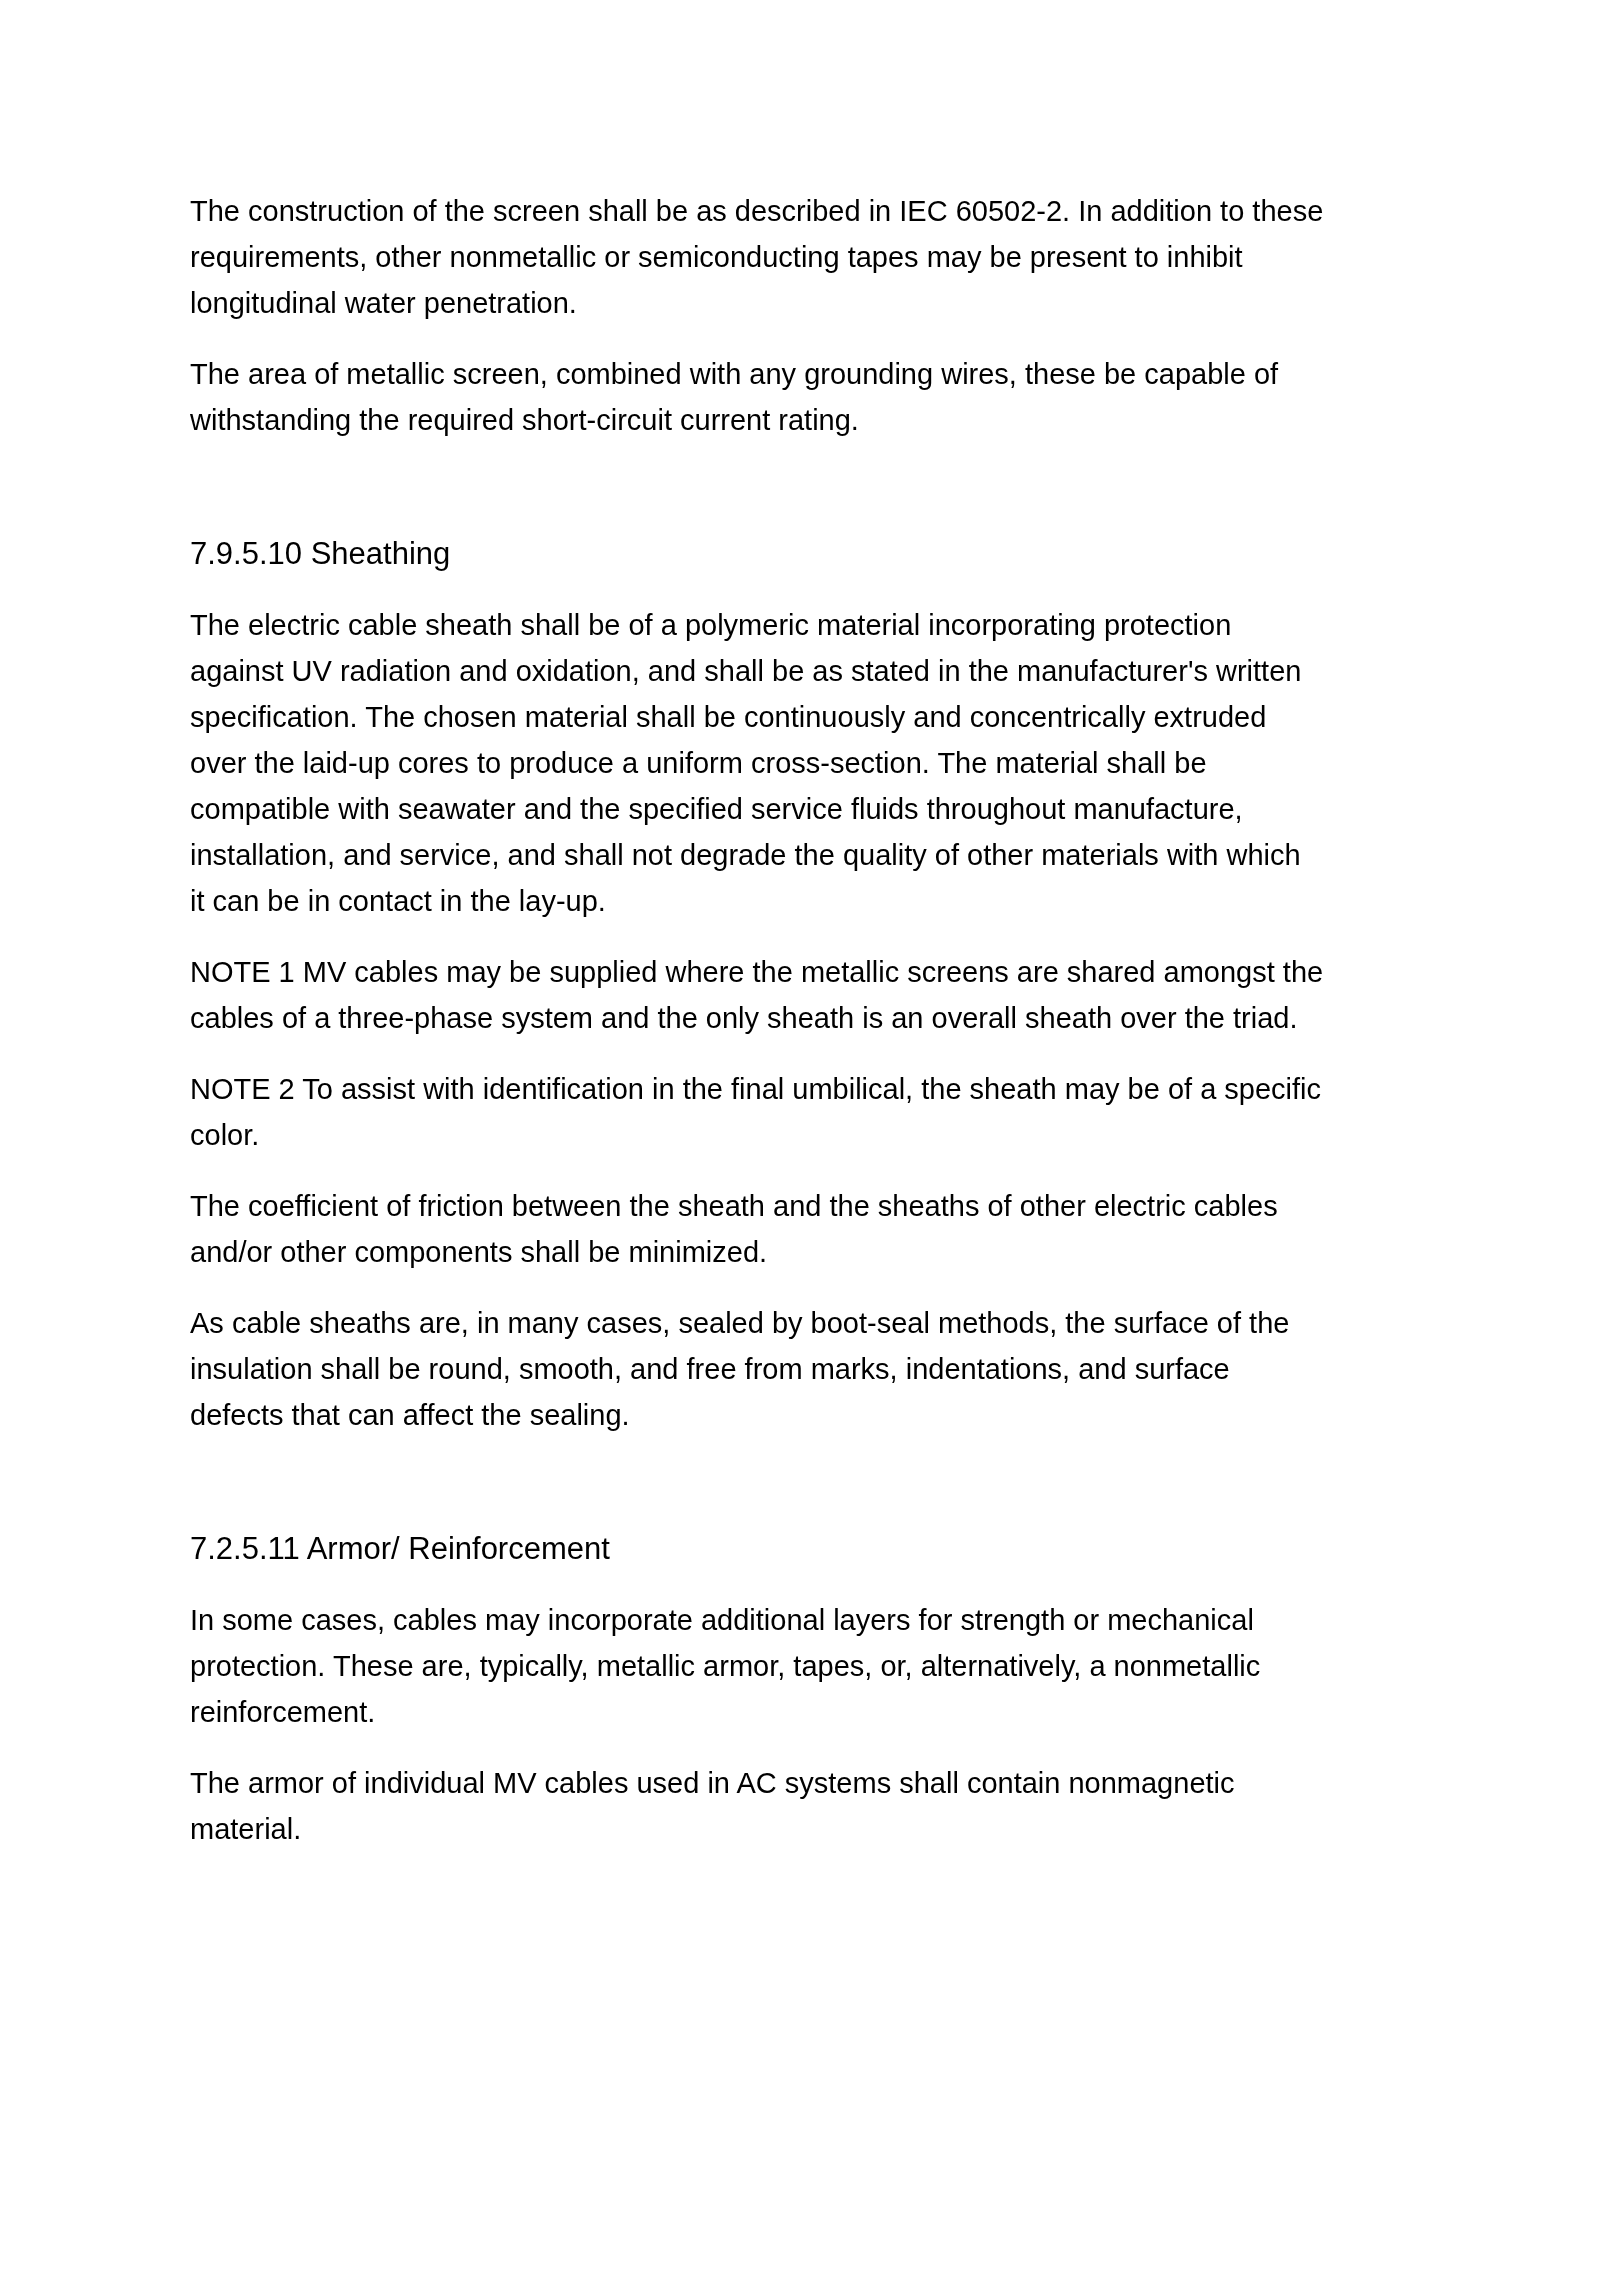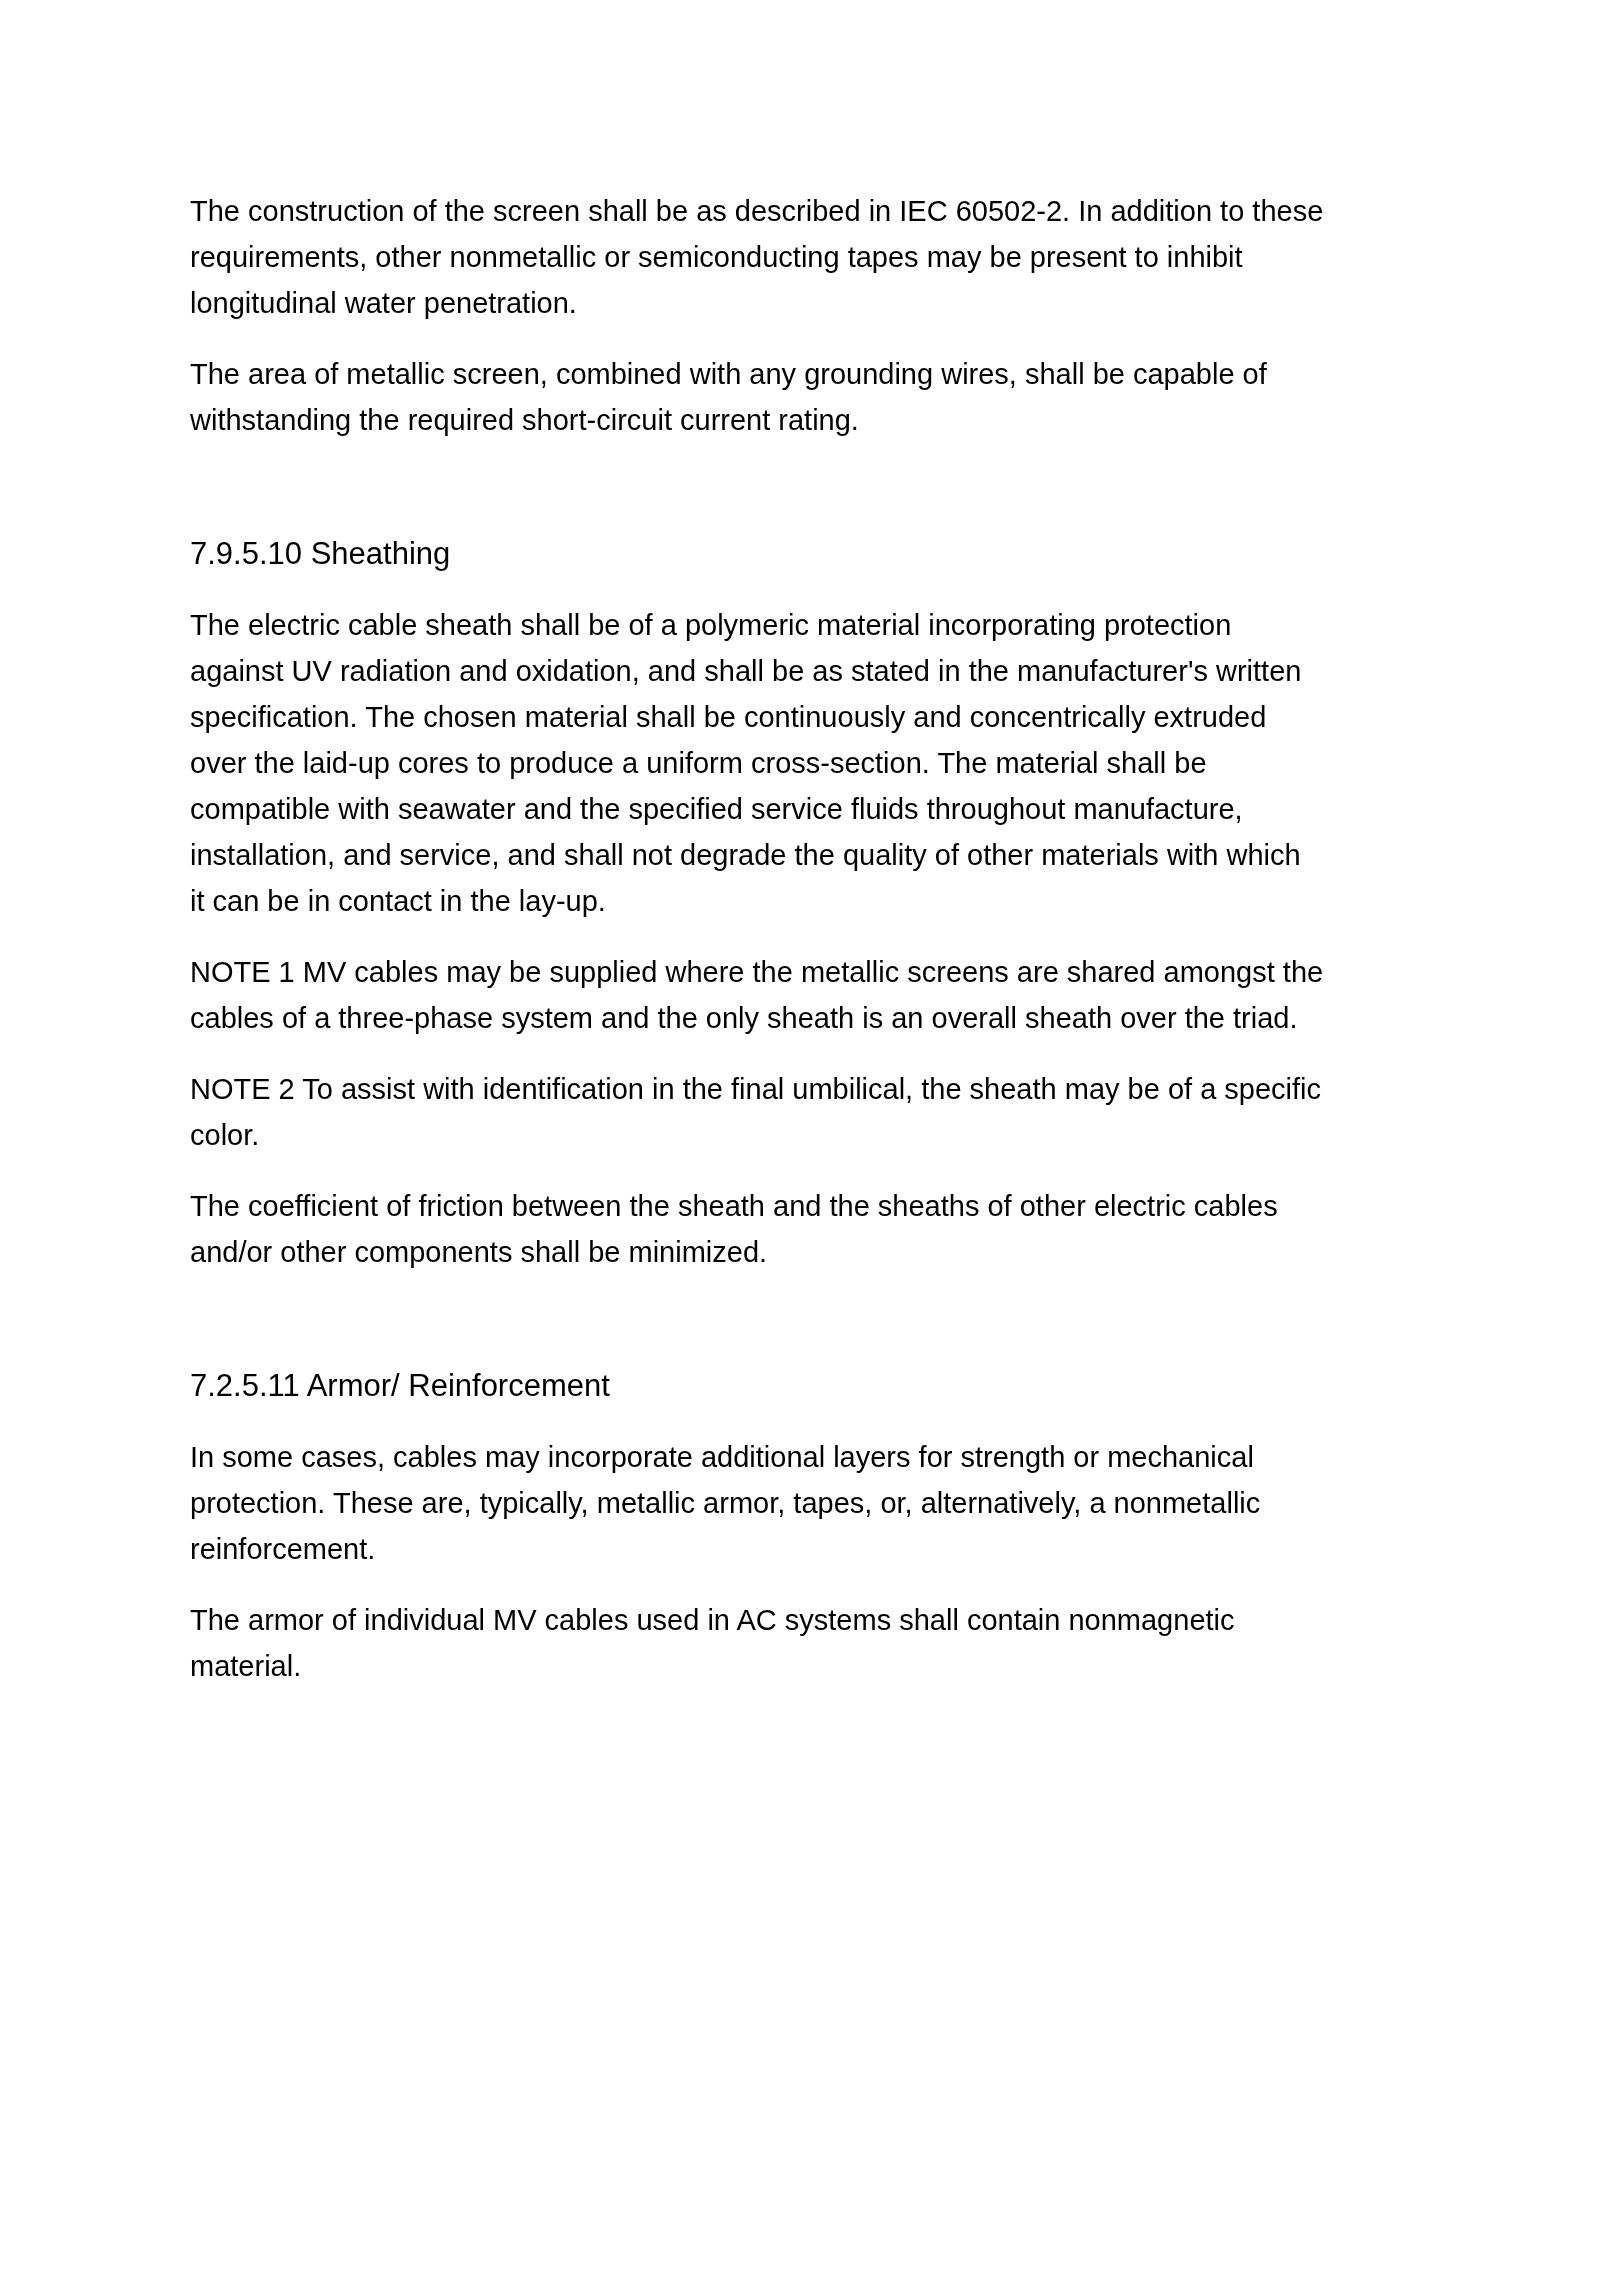--- a/index.html
+++ b/index.html
@@ -34,36 +34,39 @@
     white-space: pre-line;
   }
 </style>
 </head>
 <body>
 
 <div class="page">
   <p class="para">The construction of the screen shall be as described in IEC 60502-2. In addition to these
 requirements, other nonmetallic or semiconducting tapes may be present to inhibit
 longitudinal water penetration.</p>
-  <p class="para">The area of metallic screen, combined with any grounding wires, shall be capable of
+  <p class="para">The area of metallic screen, combined with any grounding wires, these be capable of
 withstanding the required short-circuit current rating.</p>
   <h3 class="heading">7.9.5.10 Sheathing</h3>
   <p class="para">The electric cable sheath shall be of a polymeric material incorporating protection
 against UV radiation and oxidation, and shall be as stated in the manufacturer's written
 specification. The chosen material shall be continuously and concentrically extruded
 over the laid-up cores to produce a uniform cross-section. The material shall be
 compatible with seawater and the specified service fluids throughout manufacture,
 installation, and service, and shall not degrade the quality of other materials with which
 it can be in contact in the lay-up.</p>
   <p class="para">NOTE 1 MV cables may be supplied where the metallic screens are shared amongst the
 cables of a three-phase system and the only sheath is an overall sheath over the triad.</p>
   <p class="para">NOTE 2 To assist with identification in the final umbilical, the sheath may be of a specific
 color.</p>
   <p class="para">The coefficient of friction between the sheath and the sheaths of other electric cables
 and/or other components shall be minimized.</p>
+  <p class="para">As cable sheaths are, in many cases, sealed by boot-seal methods, the surface of the
+insulation shall be round, smooth, and free from marks, indentations, and surface
+defects that can affect the sealing.</p>
   <h3 class="heading">7.2.5.11 Armor/ Reinforcement</h3>
   <p class="para">In some cases, cables may incorporate additional layers for strength or mechanical
 protection. These are, typically, metallic armor, tapes, or, alternatively, a nonmetallic
 reinforcement.</p>
   <p class="para">The armor of individual MV cables used in AC systems shall contain nonmagnetic
 material.</p>
 </div>
 
 
 </body></html>

